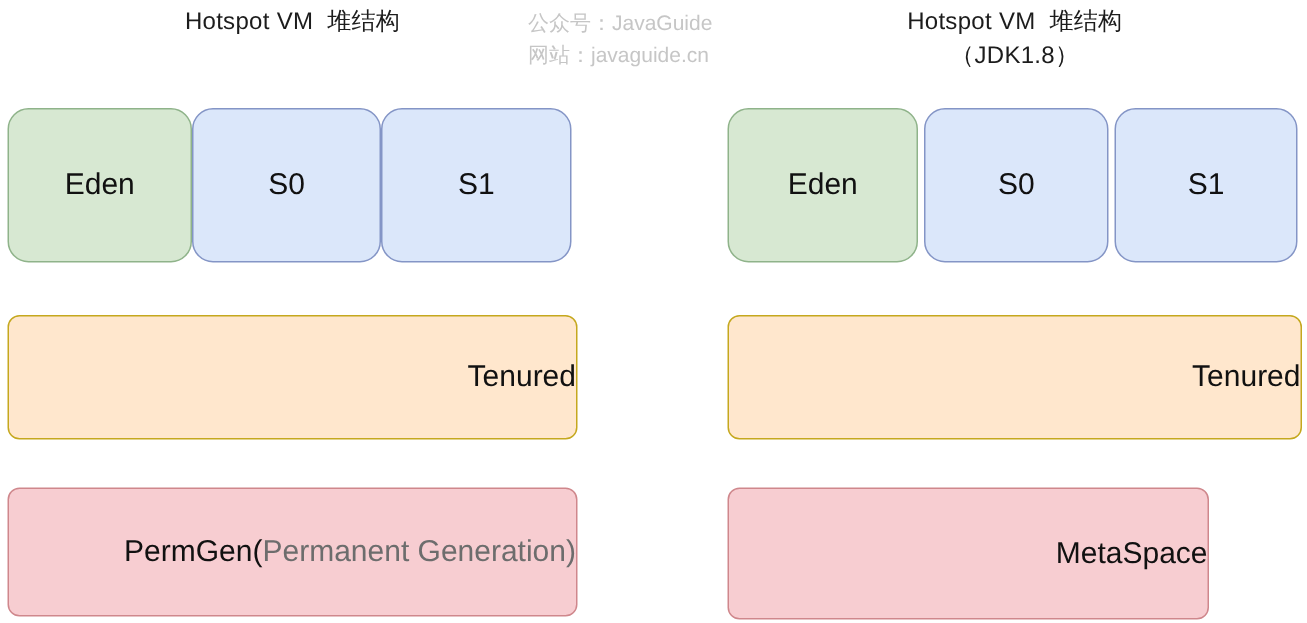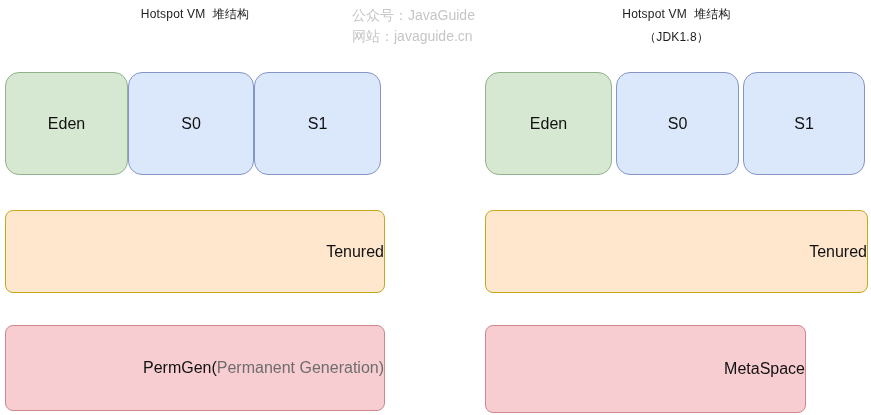--- a/index.html
+++ b/index.html
@@ -12,21 +12,21 @@
     position: relative;
     width: 871px;
     height: 415px;
     background: #ffffff;
     overflow: hidden;
   }
   .col-title {
     position: absolute;
     top: 3px;
     text-align: center;
-    font-size: 12px;
+    font-size: 16px;
     line-height: 23px;
     color: #1c1c1c;
     letter-spacing: 0.2px;
   }
   .col-title div { white-space: pre; }
   .title-left  { left: 5px;   width: 380px; }
   .title-right { left: 485px; width: 383px; }
   .watermark {
     position: absolute;
     left: 352px;
@@ -35,21 +35,21 @@
     line-height: 21px;
     color: var(--watermark-text, #c6c6c6);
   }
   .box {
     position: absolute;
     box-sizing: border-box;
     border: 1px solid #999;
     display: flex;
     align-items: center;
     justify-content: center;
-    font-size: 16px;
+    font-size: 20px;
     color: #111111;
     text-align: center;
   }
   .r14 { border-radius: 14px; }
   .r16 { border-radius: 8px; justify-content: flex-end; }
   .green {
     background: var(--eden-fill, #d7e8d2);
     border-color: var(--eden-border, #8fb38a);
   }
   .blue {

